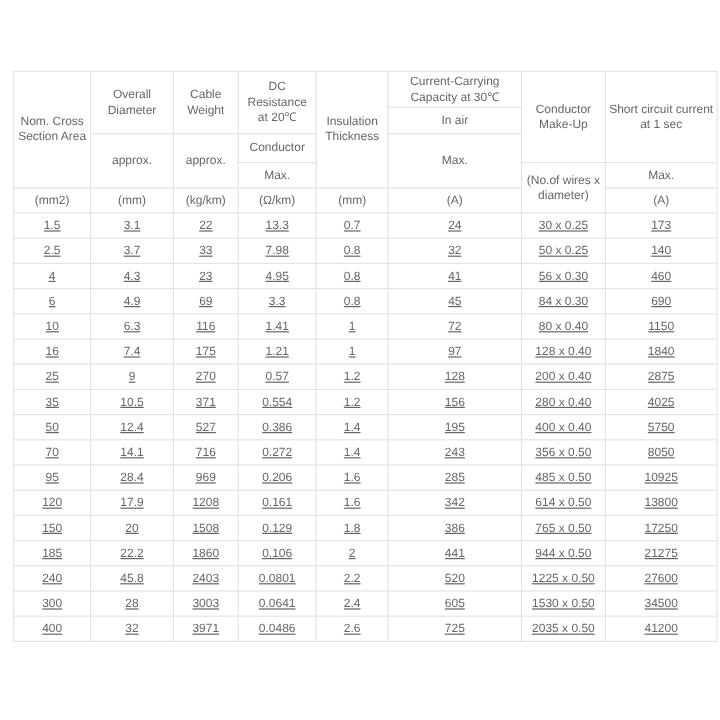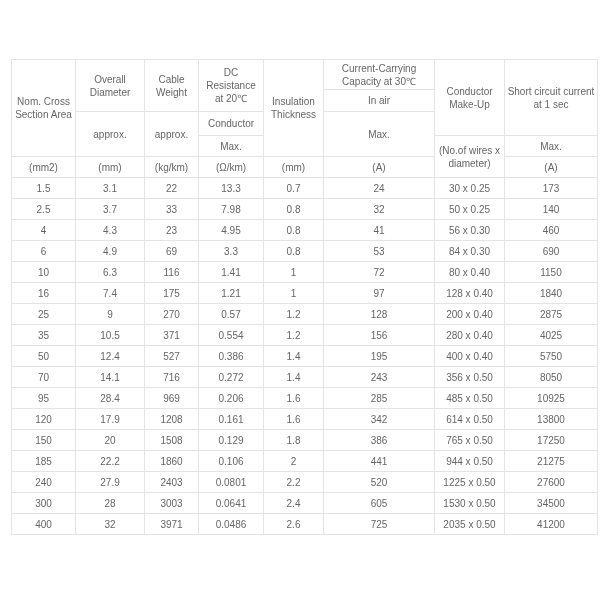--- a/index.html
+++ b/index.html
@@ -30,21 +30,21 @@
     vertical-align: middle;
     padding: 1px 2px;
     line-height: 1.3;
     background: #ffffff;
   }
   tr.hr1 { height: 30px; }
   tr.hr2 { height: 22px; }
   tr.hr3 { height: 24px; }
   tr.hr4 { height: 21px; }
   tr.hr5 { height: 21px; }
-  tbody tr { height: 21px; }
+  tbody tr { height: 21px; text-decoration: underline; }
 </style>
 </head>
 <body>
 
 <div class="page">
   <table class="spec-table">
     <colgroup>
       <col style="width:64px">
       <col style="width:69px">
       <col style="width:54px">
@@ -119,21 +119,21 @@
           <td>41</td>
           <td>56 x 0.30</td>
           <td>460</td>
         </tr>
         <tr>
           <td>6</td>
           <td>4.9</td>
           <td>69</td>
           <td>3.3</td>
           <td>0.8</td>
-          <td>53</td>
+          <td>45</td>
           <td>84 x 0.30</td>
           <td>690</td>
         </tr>
         <tr>
           <td>10</td>
           <td>6.3</td>
           <td>116</td>
           <td>1.41</td>
           <td>1</td>
           <td>72</td>
@@ -225,21 +225,21 @@
           <td>22.2</td>
           <td>1860</td>
           <td>0.106</td>
           <td>2</td>
           <td>441</td>
           <td>944 x 0.50</td>
           <td>21275</td>
         </tr>
         <tr>
           <td>240</td>
-          <td>27.9</td>
+          <td>45.8</td>
           <td>2403</td>
           <td>0.0801</td>
           <td>2.2</td>
           <td>520</td>
           <td>1225 x 0.50</td>
           <td>27600</td>
         </tr>
         <tr>
           <td>300</td>
           <td>28</td>

